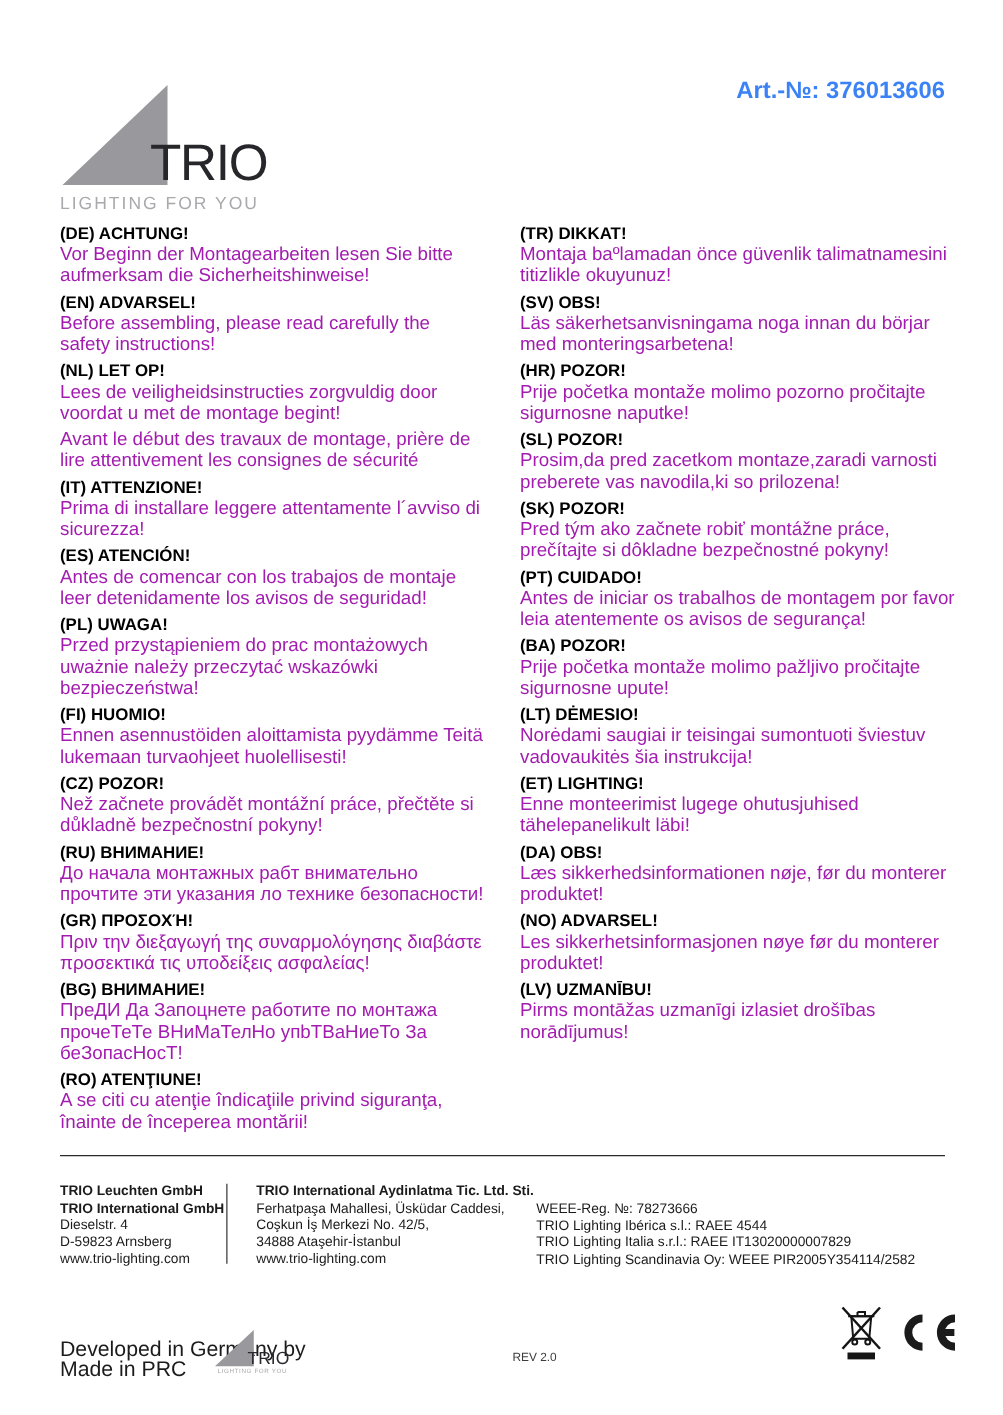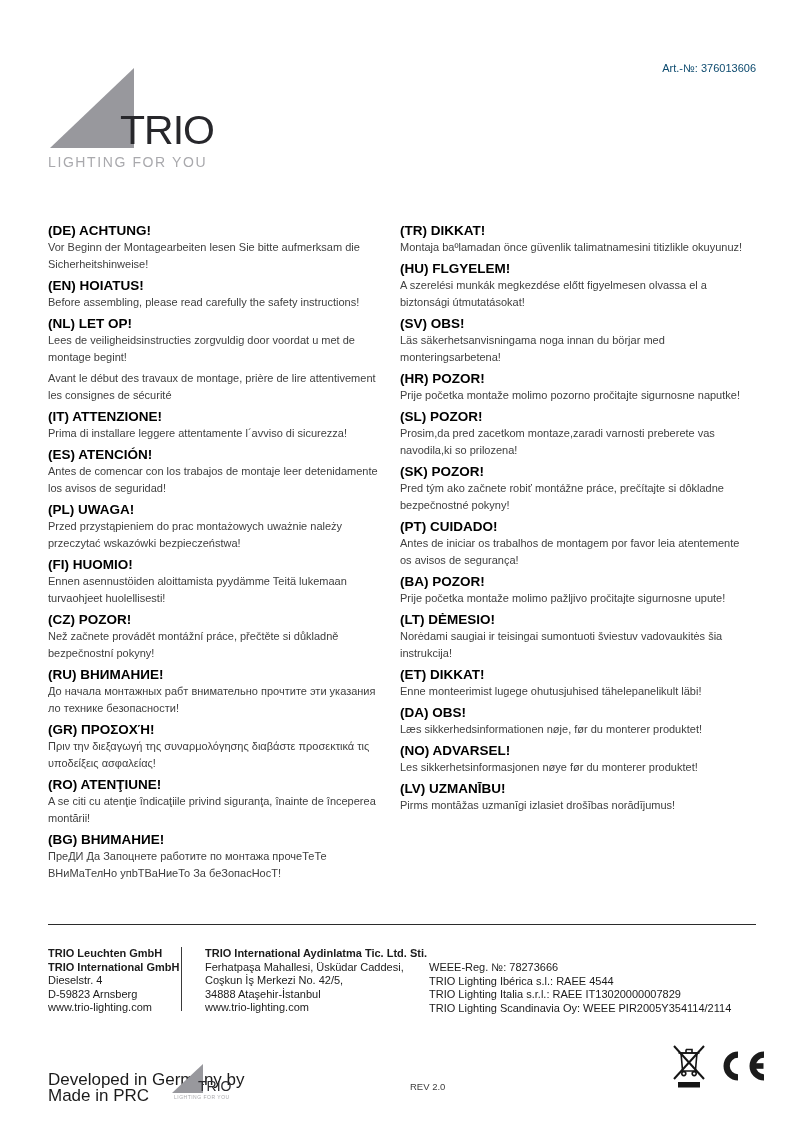--- a/index.html
+++ b/index.html
@@ -8,28 +8,28 @@
     font-family:"Liberation Sans",sans-serif;color:#1b1b1b;overflow:hidden;
   }
   
   .logo{position:absolute;left:48px;top:66px;width:220px;height:108px;}
   .logo .tri{position:absolute;left:2px;top:2px;width:0;height:0;
     border-left:84px solid transparent;border-bottom:80px solid #98989d;}
   .logo .word{position:absolute;left:72px;top:44px;font-size:41px;line-height:41px;
     font-weight:300;letter-spacing:-1px;color:#27272b;}
   .logo .tagline{position:absolute;left:0;top:88px;font-size:14px;letter-spacing:1.6px;
     color:#a9a9ad;white-space:nowrap;}
-  .artno{position:absolute;right:46px;top:62px;font-size:11px;font-weight:normal;color:#0c4a6e;}
+  .artno{position:absolute;right:46px;top:62px;font-size:19px;font-weight:bold;color:#3b82f6;}
 
   
   .warnings{position:absolute;left:48px;top:178px;width:712px;
-    display:grid;grid-template-columns:340px 352px;column-gap:12px;margin-top:44px;}
+    display:grid;grid-template-columns:340px 352px;column-gap:28px;}
   .wblock{margin-bottom:4px;}
   .wtitle{font-size:13.5px;line-height:17px;font-weight:bold;color:#000;}
-  .wbody{font-size:11px;line-height:17px;color:#404040;}
+  .wbody{font-size:15px;line-height:17px;color:#a21caf;}
 
   
   .rule{position:absolute;left:48px;top:924px;width:708px;border-top:1.5px solid #2b2b2b;}
   .fcol{position:absolute;font-size:11px;line-height:13.5px;color:#1b1b1b;white-space:nowrap;}
   .fcol .b{font-weight:bold;}
   .fcol1{left:48px;top:947px;}
   .fdiv{position:absolute;left:181px;top:947px;height:64px;border-left:1px solid #3a3a3a;}
   .fcol2{left:205px;top:947px;}
   .fcol3{left:429px;top:961px;}
 
@@ -59,21 +59,21 @@
   </div>
   <div class="artno">Art.-№: 376013606</div>
 
   <div class="warnings">
     <div>
       <div class="wblock">
           <div class="wtitle">(DE) ACHTUNG!</div>
           <div class="wbody">Vor Beginn der Montagearbeiten lesen Sie bitte aufmerksam die Sicherheitshinweise!</div>
         </div>
       <div class="wblock">
-          <div class="wtitle">(EN) HOIATUS!</div>
+          <div class="wtitle">(EN) ADVARSEL!</div>
           <div class="wbody">Before assembling, please read carefully the safety instructions!</div>
         </div>
       <div class="wblock">
           <div class="wtitle">(NL) LET OP!</div>
           <div class="wbody">Lees de veiligheidsinstructies zorgvuldig door voordat u met de montage begint!</div>
         </div>
       <div class="wblock">
           <div class="wbody">Avant le début des travaux de montage, prière de lire attentivement les consignes de sécurité</div>
         </div>
       <div class="wblock">
@@ -98,38 +98,34 @@
         </div>
       <div class="wblock">
           <div class="wtitle">(RU) ВНИМАНИЕ!</div>
           <div class="wbody">До начала монтажных рабт внимательно прочтите эти указания ло технике безопасности!</div>
         </div>
       <div class="wblock">
           <div class="wtitle">(GR) ΠΡΟΣΟΧΉ!</div>
           <div class="wbody">Πριν την διεξαγωγή της συναρμολόγησης διαβάστε προσεκτικά τις υποδείξεις ασφαλείας!</div>
         </div>
       <div class="wblock">
+          <div class="wtitle">(BG) ВНИМАНИЕ!</div>
+          <div class="wbody">ПреДИ Да Запоцнете работите по монтажа прочеТеТе ВНиМаТелНо упbТВаНиеТо За беЗопасНосТ!</div>
+        </div>
+      <div class="wblock">
           <div class="wtitle">(RO) ATENŢIUNE!</div>
           <div class="wbody">A se citi cu atenţie îndicaţiile privind siguranţa, înainte de începerea montării!</div>
         </div>
-      <div class="wblock">
-          <div class="wtitle">(BG) ВНИМАНИЕ!</div>
-          <div class="wbody">ПреДИ Да Запоцнете работите по монтажа прочеТеТе ВНиМаТелНо упbТВаНиеТо За беЗопасНосТ!</div>
-        </div>
     </div>
     <div>
       <div class="wblock">
           <div class="wtitle">(TR) DIKKAT!</div>
           <div class="wbody">Montaja baºlamadan önce güvenlik talimatnamesini titizlikle okuyunuz!</div>
         </div>
       <div class="wblock">
-          <div class="wtitle">(HU) FLGYELEM!</div>
-          <div class="wbody">A szerelési munkák megkezdése előtt figyelmesen olvassa el a biztonsági útmutatásokat!</div>
-        </div>
-      <div class="wblock">
           <div class="wtitle">(SV) OBS!</div>
           <div class="wbody">Läs säkerhetsanvisningama noga innan du börjar med monteringsarbetena!</div>
         </div>
       <div class="wblock">
           <div class="wtitle">(HR) POZOR!</div>
           <div class="wbody">Prije početka montaže molimo pozorno pročitajte sigurnosne naputke!</div>
         </div>
       <div class="wblock">
           <div class="wtitle">(SL) POZOR!</div>
           <div class="wbody">Prosim,da pred zacetkom montaze,zaradi varnosti preberete vas navodila,ki so prilozena!</div>
@@ -144,21 +140,21 @@
         </div>
       <div class="wblock">
           <div class="wtitle">(BA) POZOR!</div>
           <div class="wbody">Prije početka montaže molimo pažljivo pročitajte sigurnosne upute!</div>
         </div>
       <div class="wblock">
           <div class="wtitle">(LT) DĖMESIO!</div>
           <div class="wbody">Norėdami saugiai ir teisingai sumontuoti šviestuv vadovaukitės šia instrukcija!</div>
         </div>
       <div class="wblock">
-          <div class="wtitle">(ET) DIKKAT!</div>
+          <div class="wtitle">(ET) LIGHTING!</div>
           <div class="wbody">Enne monteerimist lugege ohutusjuhised tähelepanelikult läbi!</div>
         </div>
       <div class="wblock">
           <div class="wtitle">(DA) OBS!</div>
           <div class="wbody">Læs sikkerhedsinformationen nøje, før du monterer produktet!</div>
         </div>
       <div class="wblock">
           <div class="wtitle">(NO) ADVARSEL!</div>
           <div class="wbody">Les sikkerhetsinformasjonen nøye før du monterer produktet!</div>
         </div>
@@ -186,21 +182,21 @@
     <div>Ferhatpaşa Mahallesi, Üsküdar Caddesi,</div>
     <div>Coşkun İş Merkezi No. 42/5,</div>
     <div>34888 Ataşehir-İstanbul</div>
     <div>www.trio-lighting.com</div>
   </div>
 
   <div class="fcol fcol3">
     <div>WEEE-Reg. №: 78273666</div>
     <div>TRIO Lighting Ibérica s.l.: RAEE 4544</div>
     <div>TRIO Lighting Italia s.r.l.: RAEE IT13020000007829</div>
-    <div>TRIO Lighting Scandinavia Oy: WEEE PIR2005Y354114/2114</div>
+    <div>TRIO Lighting Scandinavia Oy: WEEE PIR2005Y354114/2582</div>
   </div>
 
   <div class="devby">
     <div>Developed in Germany by</div>
     <div>Made in PRC</div>
   </div>
 
   <div class="minilogo">
     <div class="tri"></div>
     <div class="word">TRIO</div>

